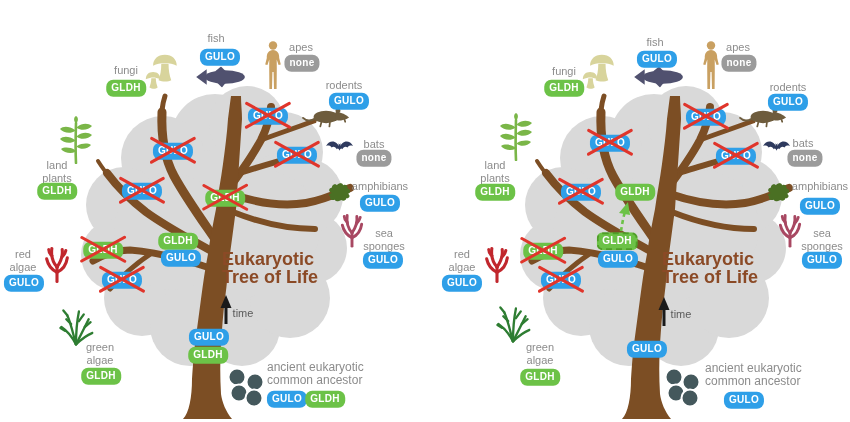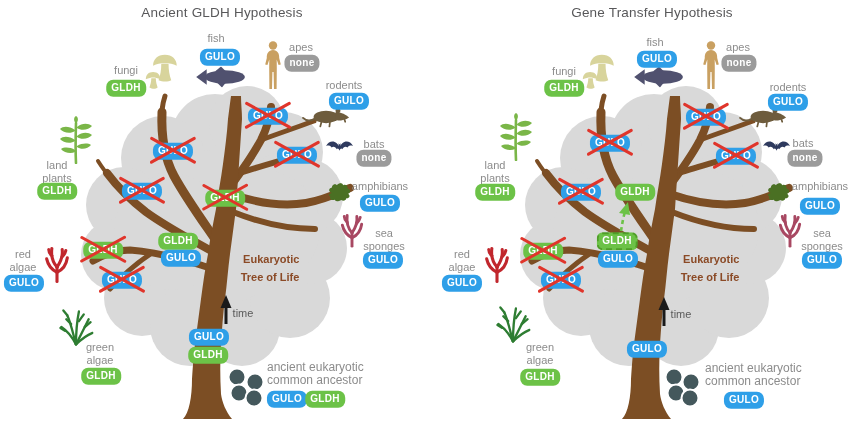--- a/index.html
+++ b/index.html
@@ -24,21 +24,21 @@
   }
   .badge.jagged{border:2px dashed #4F9E28;padding:1.5px 3.5px 2px;border-radius:6px;}
   .badge.crossed::before,.badge.crossed::after{
     content:"";position:absolute;left:-6px;right:-6px;top:50%;margin-top:-1.8px;
     height:3.4px;border-radius:2px;background:var(--cross);
   }
   .badge.crossed::before{transform:rotate(29deg);}
   .badge.crossed::after{transform:rotate(-29deg);}
   .tree-label{
     position:absolute;transform:translate(-50%,-50%);
-    color:var(--treelabel);font-weight:bold;font-size:11px;line-height:18px;text-align:right;white-space:nowrap;
+    color:var(--treelabel);font-weight:bold;font-size:18px;line-height:18px;text-align:left;white-space:nowrap;
   }
   .time-label{
     position:absolute;transform:translate(-50%,-50%);
     color:#5a5a5a;font-size:11px;
   }
   .anc-label{
     position:absolute;color:var(--label);font-size:12px;line-height:13px;text-align:left;white-space:nowrap;
   }
 </style>
 </head>
@@ -212,22 +212,20 @@
       <use href="#sym-coral" x="775.5" y="212.5" width="29" height="35" style="color:#A84862"></use>
       <use href="#sym-plant" x="499" y="113" width="34" height="48" style="color:#7AB648"></use>
       <use href="#sym-coral" x="481.5" y="243" width="31" height="42" style="color:#C1272D"></use>
       <use href="#sym-algae" x="495.5" y="305.5" width="35" height="37" style="color:#2E7D32"></use>
       <circle cx="674" cy="377" r="8.5" fill="#44585C" stroke="#fff" stroke-width="2"></circle>
       <circle cx="691" cy="382" r="8.5" fill="#44585C" stroke="#fff" stroke-width="2"></circle>
       <circle cx="676" cy="393" r="8.5" fill="#44585C" stroke="#fff" stroke-width="2"></circle>
       <circle cx="690" cy="398" r="8.5" fill="#44585C" stroke="#fff" stroke-width="2"></circle>
     </svg>
 
-  <div class="panel-title" style="left:222px">Ancient GLDH Hypothesis</div>
-  <div class="panel-title" style="left:652px">Gene Transfer Hypothesis</div>
 
   <div class="tree-label" style="left:270px;top:268px">
     <span>Eukaryotic</span><br>
     <span>Tree of Life</span>
   </div>
   <div class="tree-label" style="left:710px;top:268px">
     <span>Eukaryotic</span><br>
     <span>Tree of Life</span>
   </div>
 

